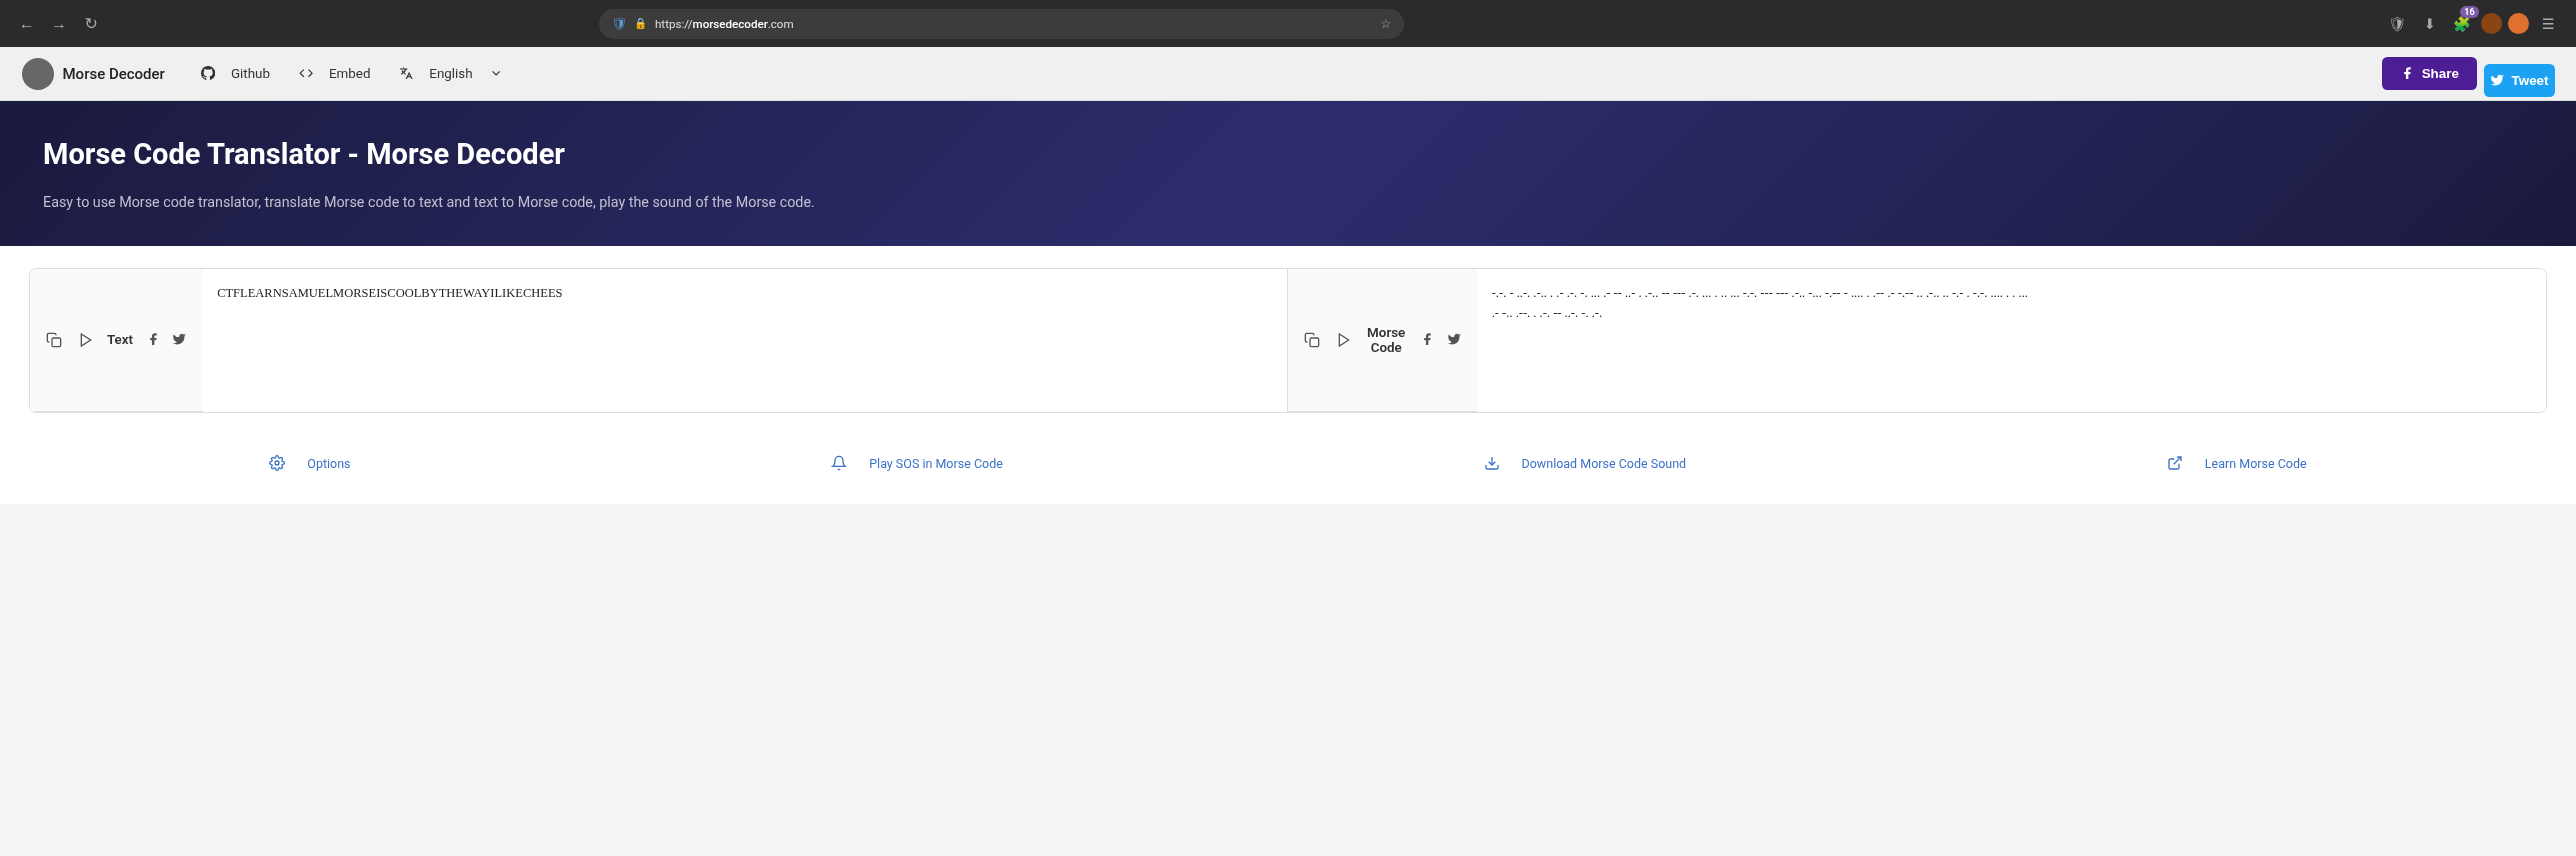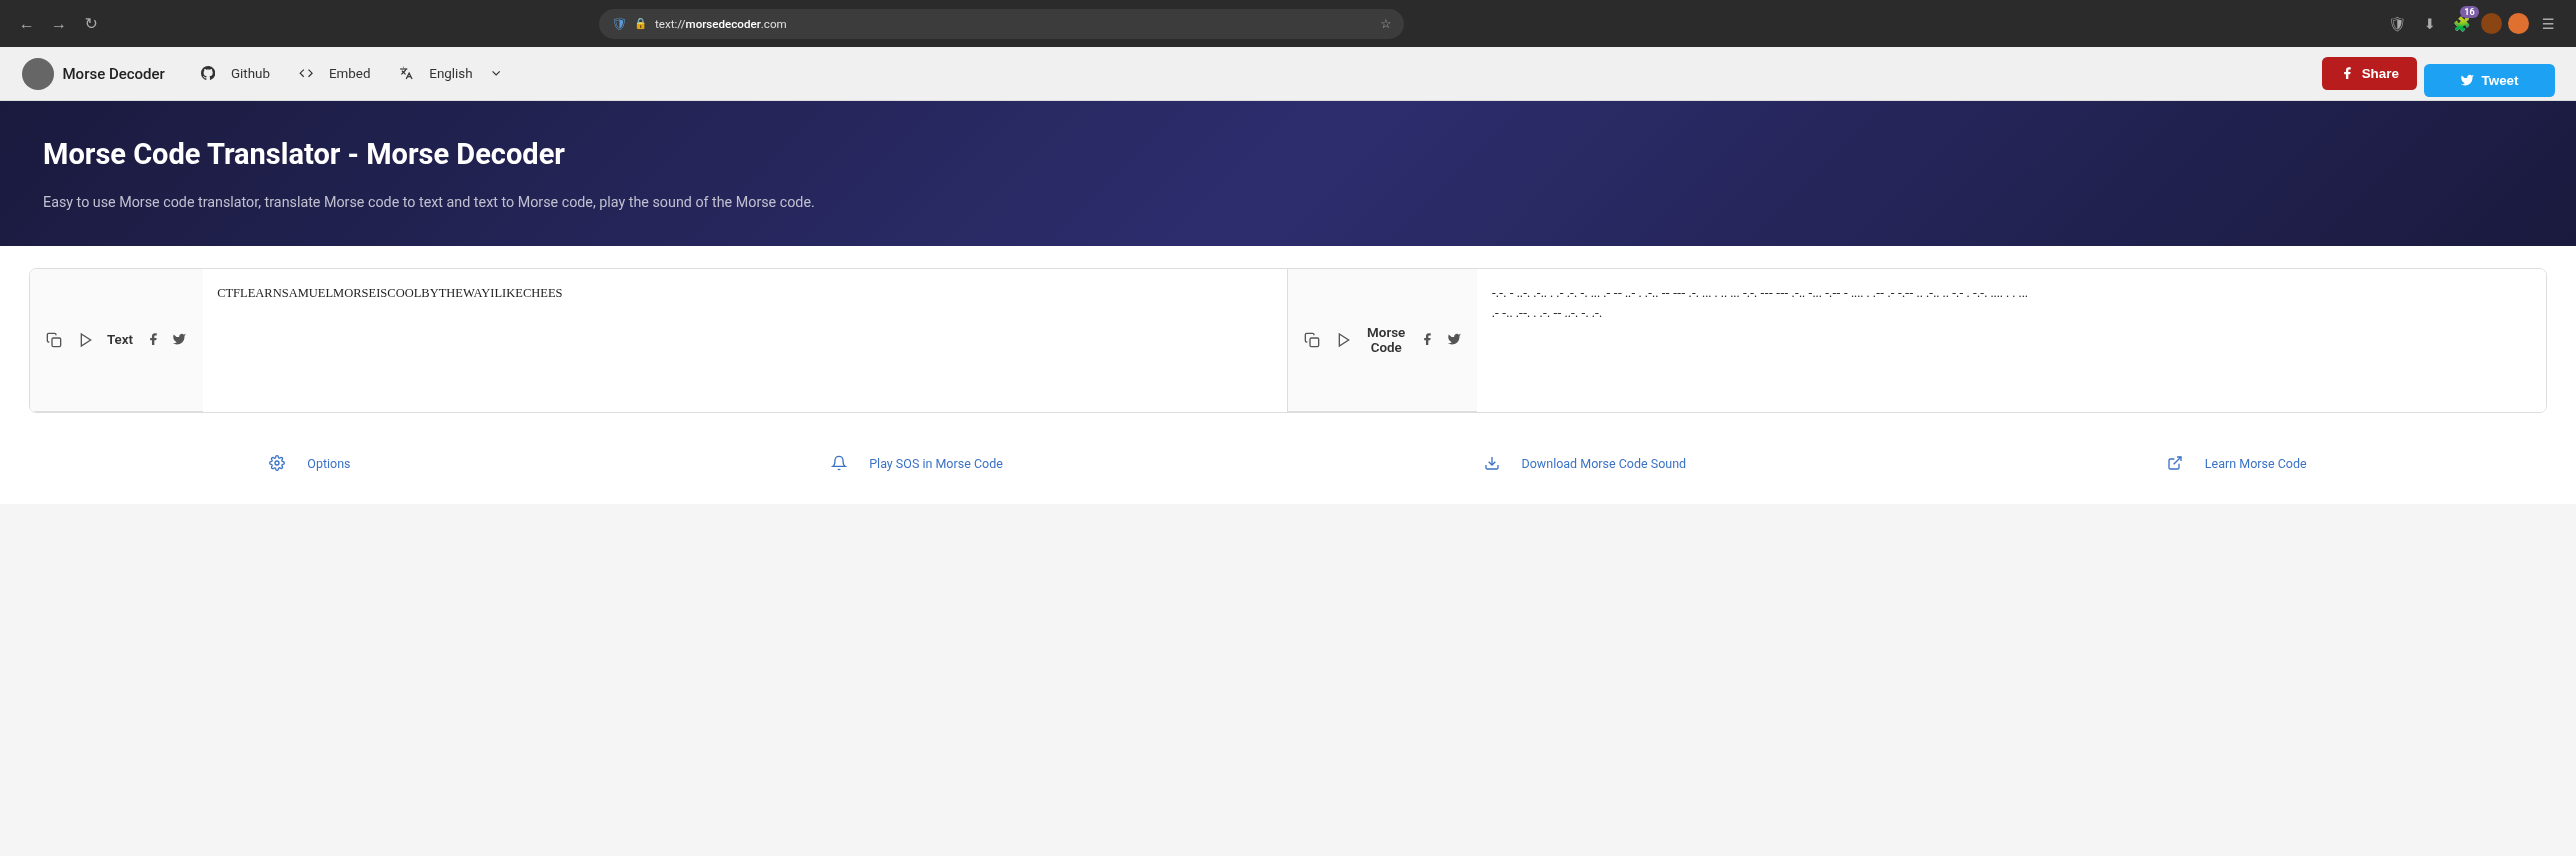--- a/index.html
+++ b/index.html
@@ -132,39 +132,39 @@
       padding: 0 14.3px;
       height: 54px;
       font-size: 13.4px;
       color: #333;
       text-decoration: none;
       cursor: pointer;
     }
     .nav-link svg { width: 14.3px; height: 14.3px; }
     .nav-spacer { flex: 1; }
     .share-btn {
-      background: #b91c1c;
+      background: #4c1d95;
       color: white;
       border: none;
       border-radius: 5.4px;
       padding: 9px 18px;
       font-size: 13.4px;
       font-weight: 600;
       cursor: pointer;
       display: flex;
       align-items: center;
       gap: 7.2px;
       margin-right: 7.2px;
     }
     .tweet-btn {
       background: #1da1f2;
       color: white;
       border: none;
       border-radius: 5.4px;
-      padding: 9px 36px;
+      padding: 9px 6px;
       font-size: 13.4px;
       font-weight: 600;
       cursor: pointer;
       display: flex;
       align-items: center;
       gap: 7.2px;
       margin-top: 13px;
     }
 
     
@@ -290,21 +290,21 @@
 <div class="browser-chrome">
   <div class="browser-nav-buttons">
     <button class="nav-btn">←</button>
     <button class="nav-btn">→</button>
     <button class="nav-btn">↻</button>
   </div>
   <div class="address-bar">
     <span class="shield-icon">🛡</span>
     <span class="lock-icon">🔒</span>
     <span class="url-text">
-      <span>text://</span><span class="highlight">morsedecoder</span><span>.com</span>
+      <span>https://</span><span class="highlight">morsedecoder</span><span>.com</span>
     </span>
     <span class="star-icon">☆</span>
   </div>
   <div class="browser-actions">
     <button class="browser-action-btn">🛡</button>
     <button class="browser-action-btn">⬇</button>
     <div class="rel-pos">
       <button class="browser-action-btn">🧩</button>
       <span class="badge">16</span>
     </div>

